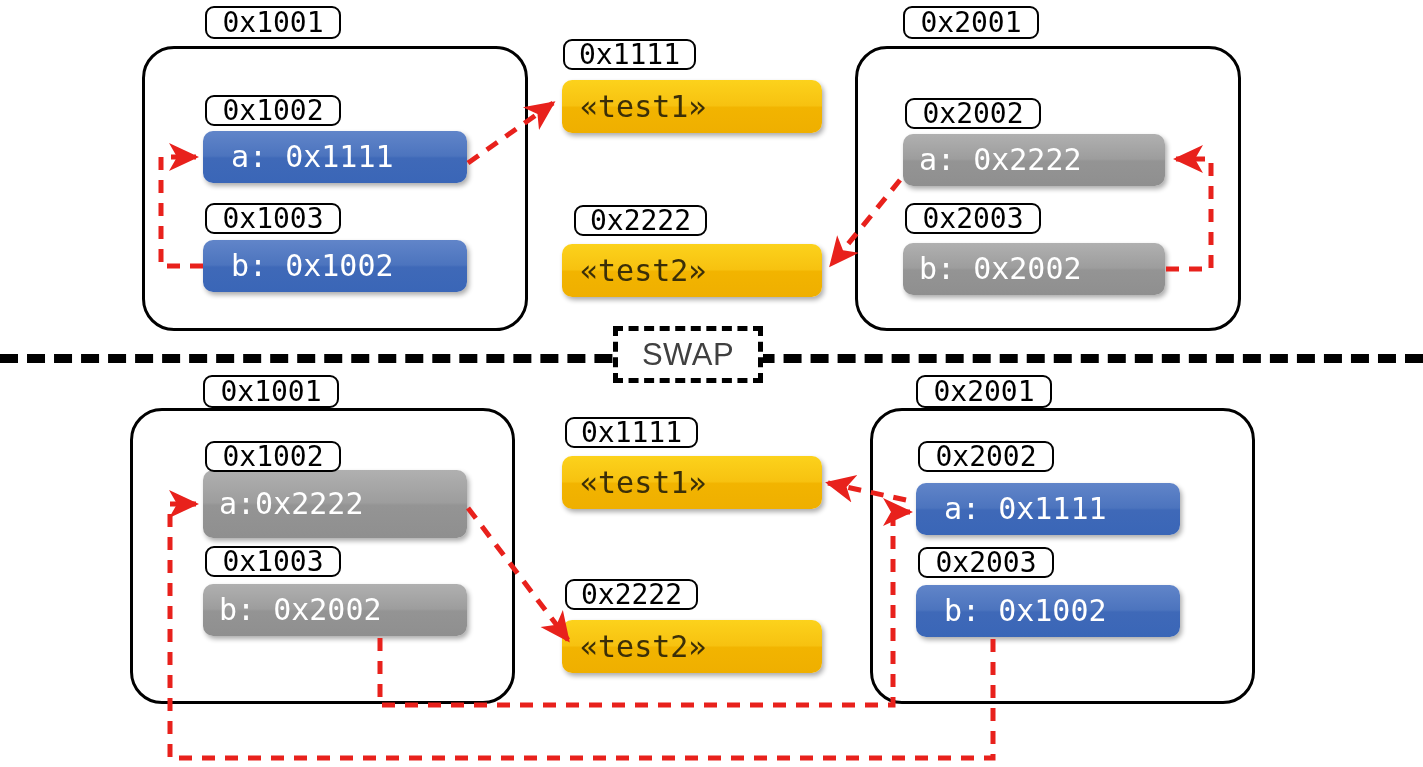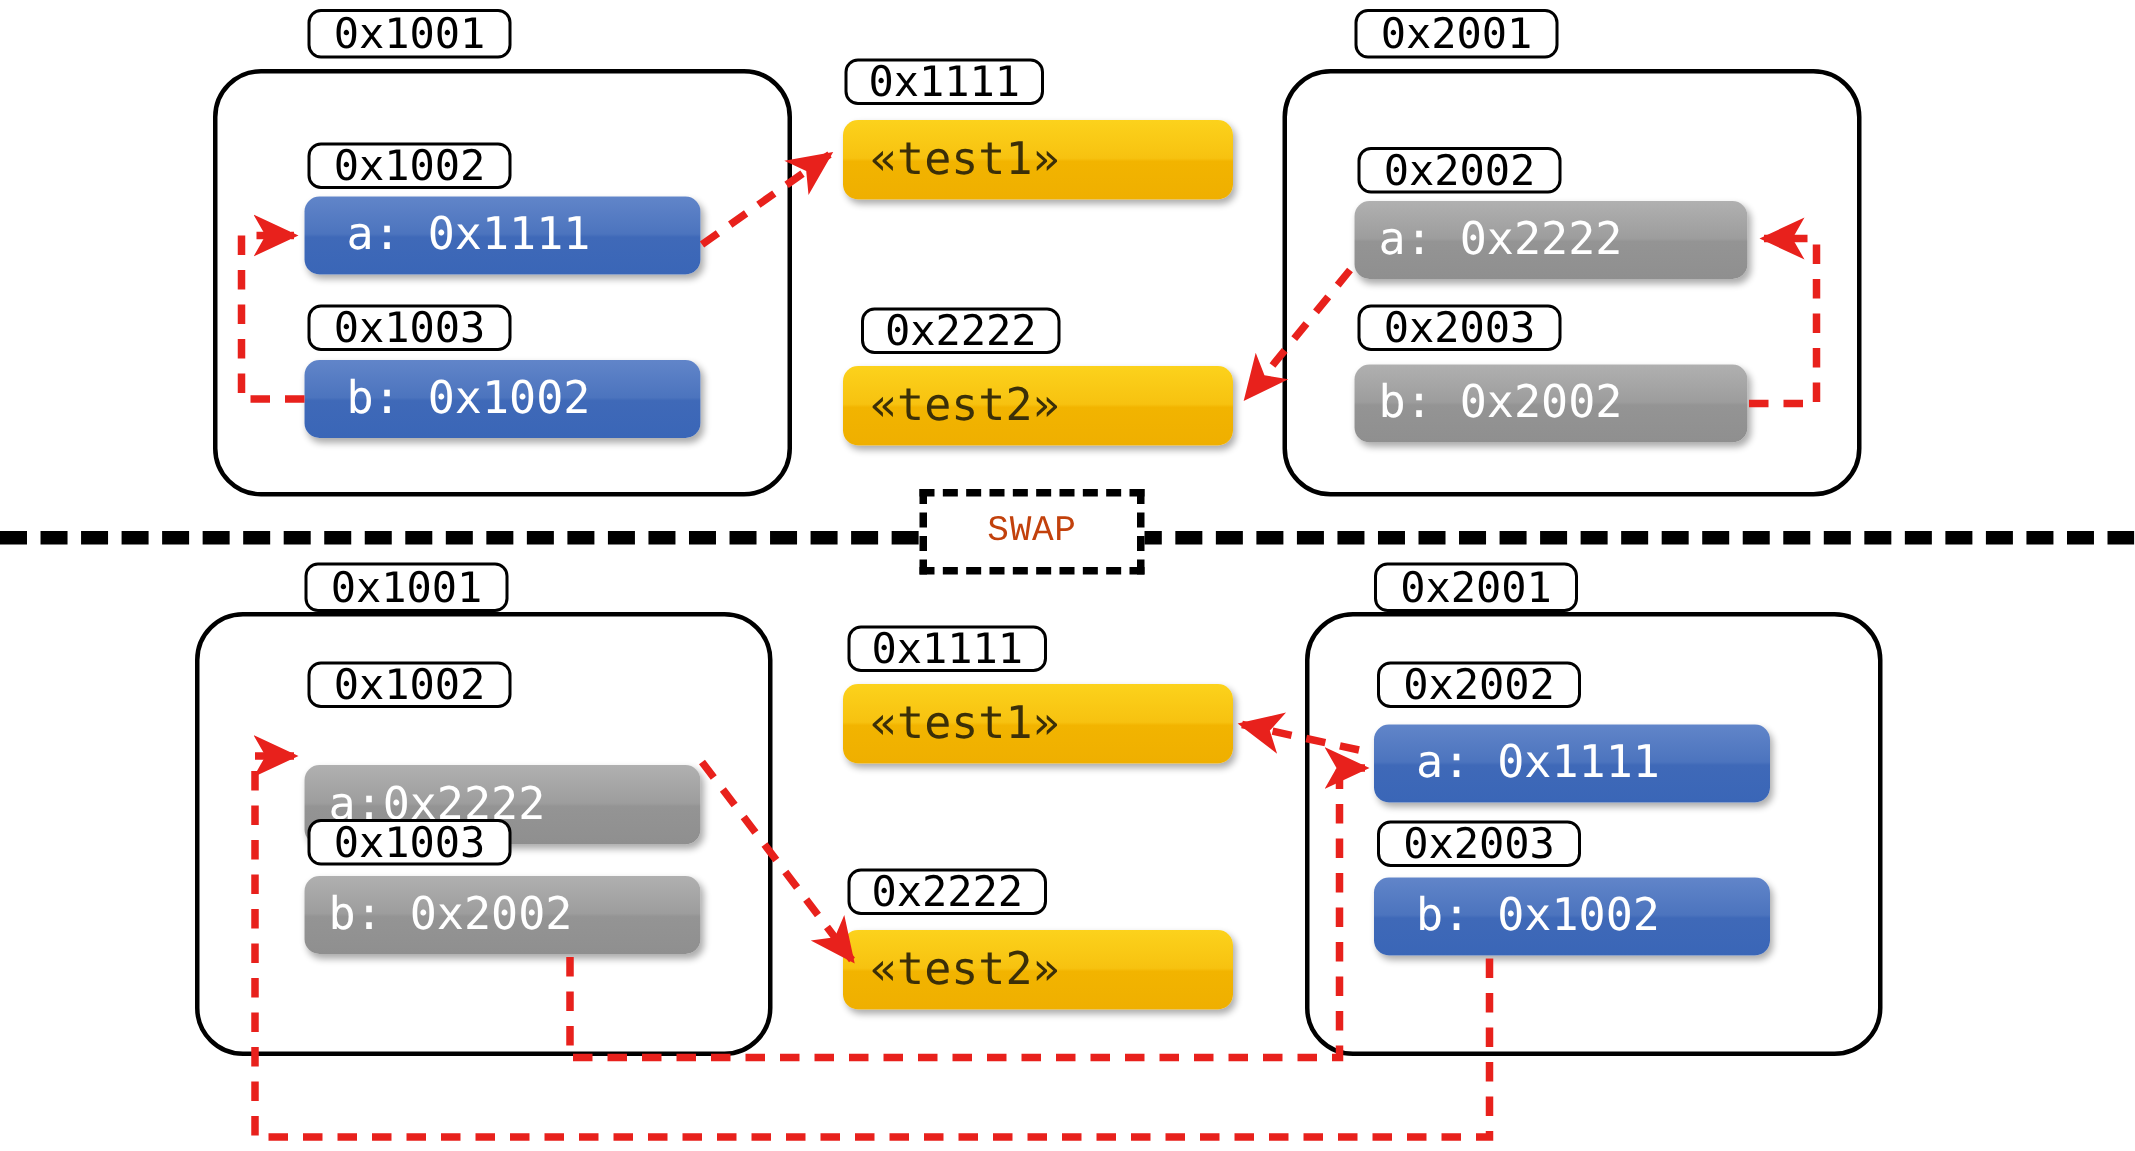--- a/index.html
+++ b/index.html
@@ -94,23 +94,23 @@
     height: 57px;
     border: 5px dashed #000000;
     background: #ffffff;
     display: flex;
     align-items: center;
     justify-content: center;
     box-sizing: border-box;
     z-index: 8;
   }
   #swap-label-box span {
-    font-family: Liberation Mono, monospace;
-    font-size: 24px;
-    color: #c2410c;
+    font-family: Liberation Sans, sans-serif;
+    font-size: 31px;
+    color: #404040;
     letter-spacing: 0.5px;
   }
 
   
   #arrows {
     position: absolute;
     left: 0;
     top: 0;
     width: 1423px;
     height: 767px;
@@ -149,21 +149,21 @@
 
   <div id="swap-divider"></div>
   <div id="swap-label-box">
     <span>SWAP</span>
   </div>
 
   <div class="panel" style="left:130px; top:408px; width:385px; height:296px;"></div>
   <div class="addr-tag" style="left:203px; top:375px; width:136px; height:33px;">0x1001</div>
 
   <div class="addr-tag" style="left:205px; top:441px; width:136px; height:31px;">0x1002</div>
-  <div class="cell gray" style="left:203px; top:510px; width:264px; height:53px;">a:0x2222</div>
+  <div class="cell gray" style="left:203px; top:470px; width:264px; height:68px;">a:0x2222</div>
 
   <div class="addr-tag" style="left:205px; top:546px; width:136px; height:31px;">0x1003</div>
   <div class="cell gray" style="left:203px; top:584px; width:264px; height:52px;">b: 0x2002</div>
 
   <div class="addr-tag" style="left:565px; top:417px; width:133px; height:31px;">0x1111</div>
   <div class="cell gold" style="left:562px; top:456px; width:260px; height:53px;">«test1»</div>
 
   <div class="addr-tag" style="left:565px; top:579px; width:133px; height:31px;">0x2222</div>
   <div class="cell gold" style="left:562px; top:620px; width:260px; height:53px;">«test2»</div>
 

